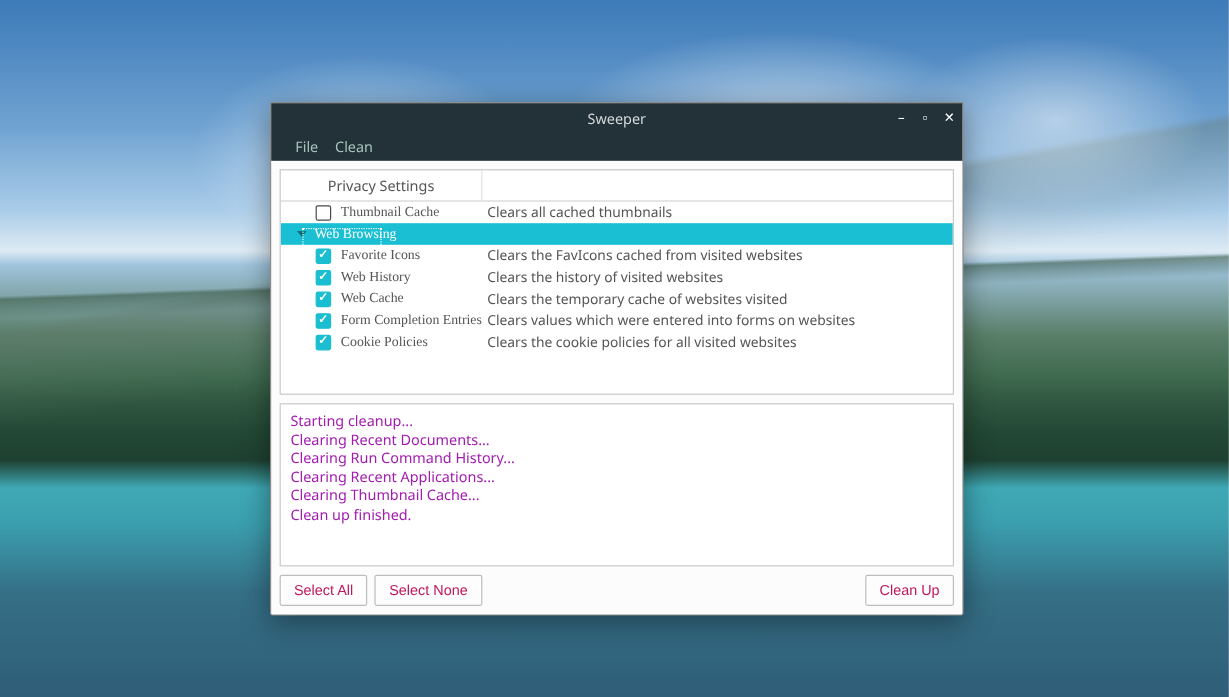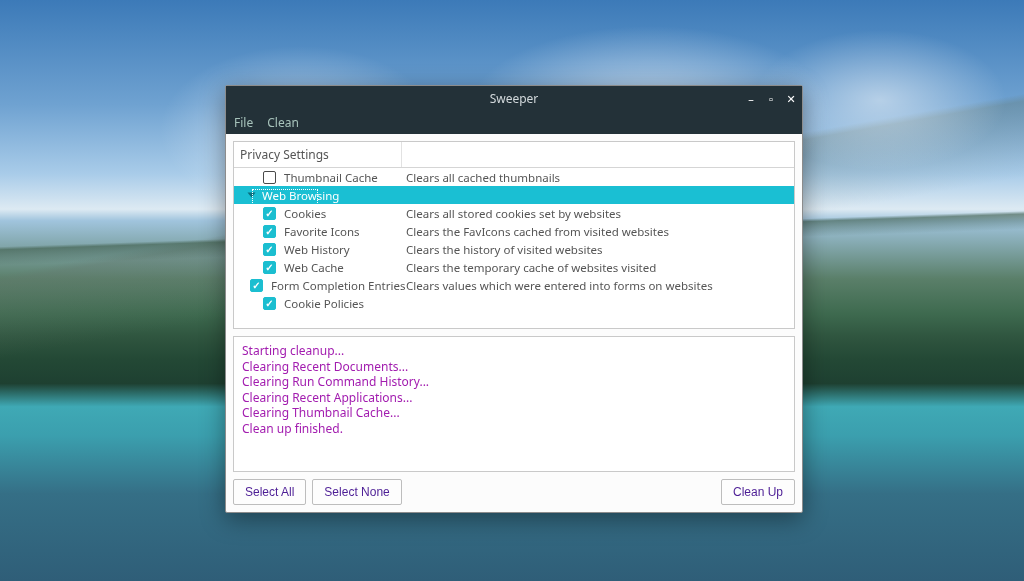--- a/index.html
+++ b/index.html
@@ -24,50 +24,50 @@
     .window {
       position:absolute; left:225px; top:85px; width:578px; height:428px;
       background:#fcfcfc; border:1px solid #8c8c8c; box-shadow:0 6px 24px rgba(0,0,0,.4);
       display:flex; flex-direction:column; border-radius:2px;
     }
     
     .titlebar { height:24px;background:#233138;color:#d3d9dc;display:flex;align-items:center;justify-content:center;position:relative;font-size:12px; }
     .titlebar-buttons{position:absolute;right:6px;display:flex;gap:10px;align-items:center;}
     .tbtn{width:10px;height:10px;display:inline-flex;align-items:center;justify-content:center;color:#fff;font-size:11px;line-height:1;}
     
-    .menubar{height:24px;background:#233138;color:#9bb6ab;display:flex;align-items:center;padding:0 8px;gap:14px;font-size:12px;}
+    .menubar{height:24px;background:#233138;color:#9bb6ab;display:flex;align-items:center;padding:0 20px;gap:14px;font-size:12px;}
     .menubar span{color:#a7c3bb;cursor:default;}
     
     .content{flex:1;display:flex;flex-direction:column;padding:7px;}
     .listview{border:1px solid #c9c9c9;background:#fff;height:188px;display:flex;flex-direction:column;}
-    .lv-header{display:flex;border-bottom:1px solid #d5d5d5;font-size:12px;color:#555;}
+    .lv-header{display:flex;border-bottom:1px solid #d5d5d5;font-size:12px;color:#555;text-align:center;}
     .lv-header .col{padding:4px 6px;border-right:1px solid #e2e2e2;}
     .col-priv{width:168px;}
     .col-desc{flex:1;}
     .lv-body{flex:1;overflow:hidden;}
     .row{display:flex;align-items:center;height:18px;font-size:11.5px;color:#555;}
-    .row .c1{width:168px;display:flex;align-items:center;gap:4px;}
+    .row .c1{width:168px;display:flex;align-items:center;gap:4px;font-family:Liberation Serif, serif;}
     .row .c2{flex:1;padding-left:4px;}
     .ind1{width:20px;display:flex;justify-content:flex-end;align-items:center;color:#888;}
     .tree-line{width:14px;border-left:1px dotted #bbb;height:100%;margin-left:8px;margin-right:1px;}
     .cbox{width:13px;height:13px;border:1.5px solid #4a4a4a;border-radius:2px;display:inline-flex;align-items:center;justify-content:center;background:#fff;flex-shrink:0;margin-left:2px;}
     .cbox.checked{background:#1bbed0;border-color:#1bbed0;color:#fff;}
     .cbox.checked::after{content:"✓";font-size:10px;font-weight:bold;line-height:1;}
     .rowlabel{padding-left:4px;white-space:nowrap;}
     .cat-row{background:#1abfd3;color:#fff;}
     .cat-row .c1{position:relative;}
     .cat-row .rowlabel{margin-left:0;}
     .cat-row .focus-outline{position:absolute;left:18px;top:1px;width:66px;height:16px;border:1px dotted #fff;}
     .caret{width:0;height:0;border-top:4px solid transparent;border-bottom:4px solid transparent;border-left:5px solid #666;margin-left:3px;transform:rotate(90deg);}
     .cat-row .caret{border-left-color:#0a6f7d;}
     
     .logpanel{border:1px solid #c9c9c9;background:#fff;margin-top:7px;flex:1;padding:6px 8px;font-size:12px;color:#a21caf;line-height:1.3;}
     
     .buttonbar{display:flex;gap:6px;padding:7px 0 0;}
-    .btn{border:1px solid #bdbdbd;background:#fdfdfd;padding:5px 11px;font-size:12px;color:#4c1d95;border-radius:2px;cursor:default;}
+    .btn{border:1px solid #bdbdbd;background:#fdfdfd;padding:5px 11px;font-size:12px;color:#be185d;border-radius:2px;cursor:default;}
     .spacer{flex:1;}
   </style>
 </head>
 <body>
 
 <div class="window">
 
   <div class="titlebar">
     <span>Sweeper</span>
     <div class="titlebar-buttons">
@@ -102,28 +102,20 @@
           <div class="c1">
               <span class="ind1">
                 <span class="caret"></span>
               </span>
               <span class="rowlabel">Web Browsing</span>
               <span class="focus-outline"></span>
             </div>
           <div class="c2"></div>
         </div>
 
-        <div class="row">
-          <div class="c1">
-              <span class="tree-line"></span>
-              <span class="cbox checked"></span>
-              <span class="rowlabel">Cookies</span>
-            </div>
-          <div class="c2">Clears all stored cookies set by websites</div>
-        </div>
 
         <div class="row">
           <div class="c1">
               <span class="tree-line"></span>
               <span class="cbox checked"></span>
               <span class="rowlabel">Favorite Icons</span>
             </div>
           <div class="c2">Clears the FavIcons cached from visited websites</div>
         </div>
 
@@ -153,20 +145,21 @@
             </div>
           <div class="c2">Clears values which were entered into forms on websites</div>
         </div>
 
         <div class="row">
           <div class="c1">
               <span class="tree-line"></span>
               <span class="cbox checked"></span>
               <span class="rowlabel">Cookie Policies</span>
             </div>
+          <div class="c2">Clears the cookie policies for all visited websites</div>
         </div>
       </div>
     </div>
 
     <div class="logpanel">
       <div>Starting cleanup...</div>
       <div>Clearing Recent Documents...</div>
       <div>Clearing Run Command History...</div>
       <div>Clearing Recent Applications...</div>
       <div>Clearing Thumbnail Cache...</div>

